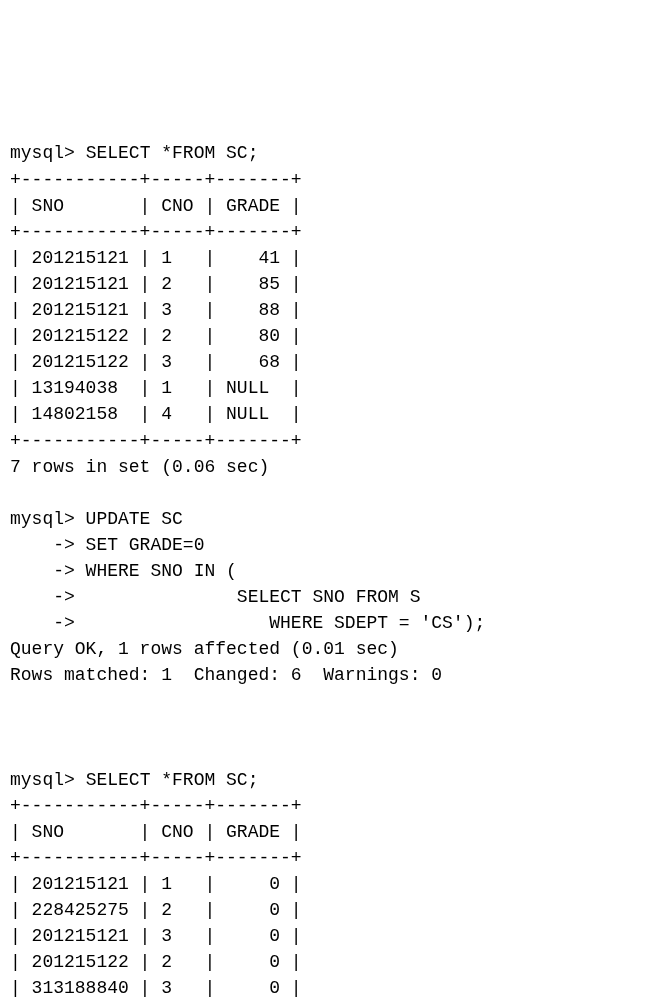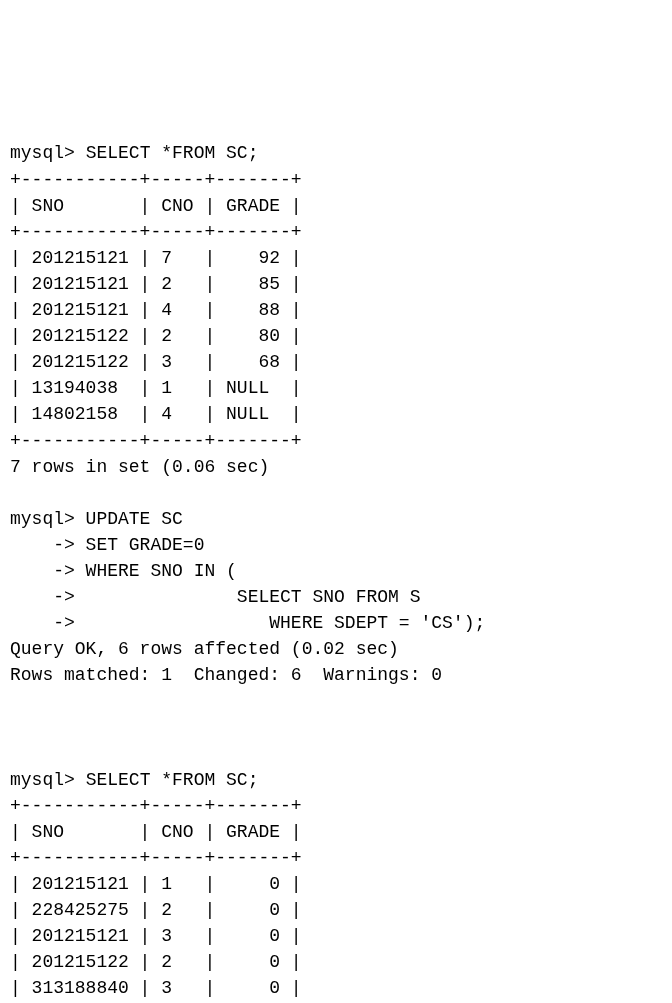--- a/index.html
+++ b/index.html
@@ -19,36 +19,36 @@
 </head>
 <body>
 
 
 
 <div class="terminal">
 <span>mysql&gt; </span><span>SELECT *FROM SC;</span>
 <span>+-----------+-----+-------+</span>
 <span>| SNO       | CNO | GRADE |</span>
 <span>+-----------+-----+-------+</span>
-<span>| 201215121 | 7   |    92 |</span>
+<span>| 201215121 | 1   |    41 |</span>
 <span>| 201215121 | 2   |    85 |</span>
-<span>| 201215121 | 4   |    88 |</span>
+<span>| 201215121 | 3   |    88 |</span>
 <span>| 201215122 | 2   |    80 |</span>
 <span>| 201215122 | 3   |    68 |</span>
 <span>| 13194038  | 1   | NULL  |</span>
 <span>| 14802158  | 4   | NULL  |</span>
 <span>+-----------+-----+-------+</span>
 <span>7 rows in set (0.06 sec)</span>
 
 <span>mysql&gt; UPDATE SC</span>
 <span>    -&gt; SET GRADE=0</span>
 <span>    -&gt; WHERE SNO IN (</span>
 <span>    -&gt;               SELECT SNO FROM S</span>
 <span>    -&gt;                  WHERE SDEPT = 'CS');</span>
-<span>Query OK, 6 rows affected (0.02 sec)</span>
+<span>Query OK, 1 rows affected (0.01 sec)</span>
 <span>Rows matched: 1  Changed: 6  Warnings: 0</span>
 
 
 
 <span>mysql&gt; </span><span>SELECT *FROM SC;</span>
 <span>+-----------+-----+-------+</span>
 <span>| SNO       | CNO | GRADE |</span>
 <span>+-----------+-----+-------+</span>
 <span>| 201215121 | 1   |     0 |</span>
 <span>| 228425275 | 2   |     0 |</span>

